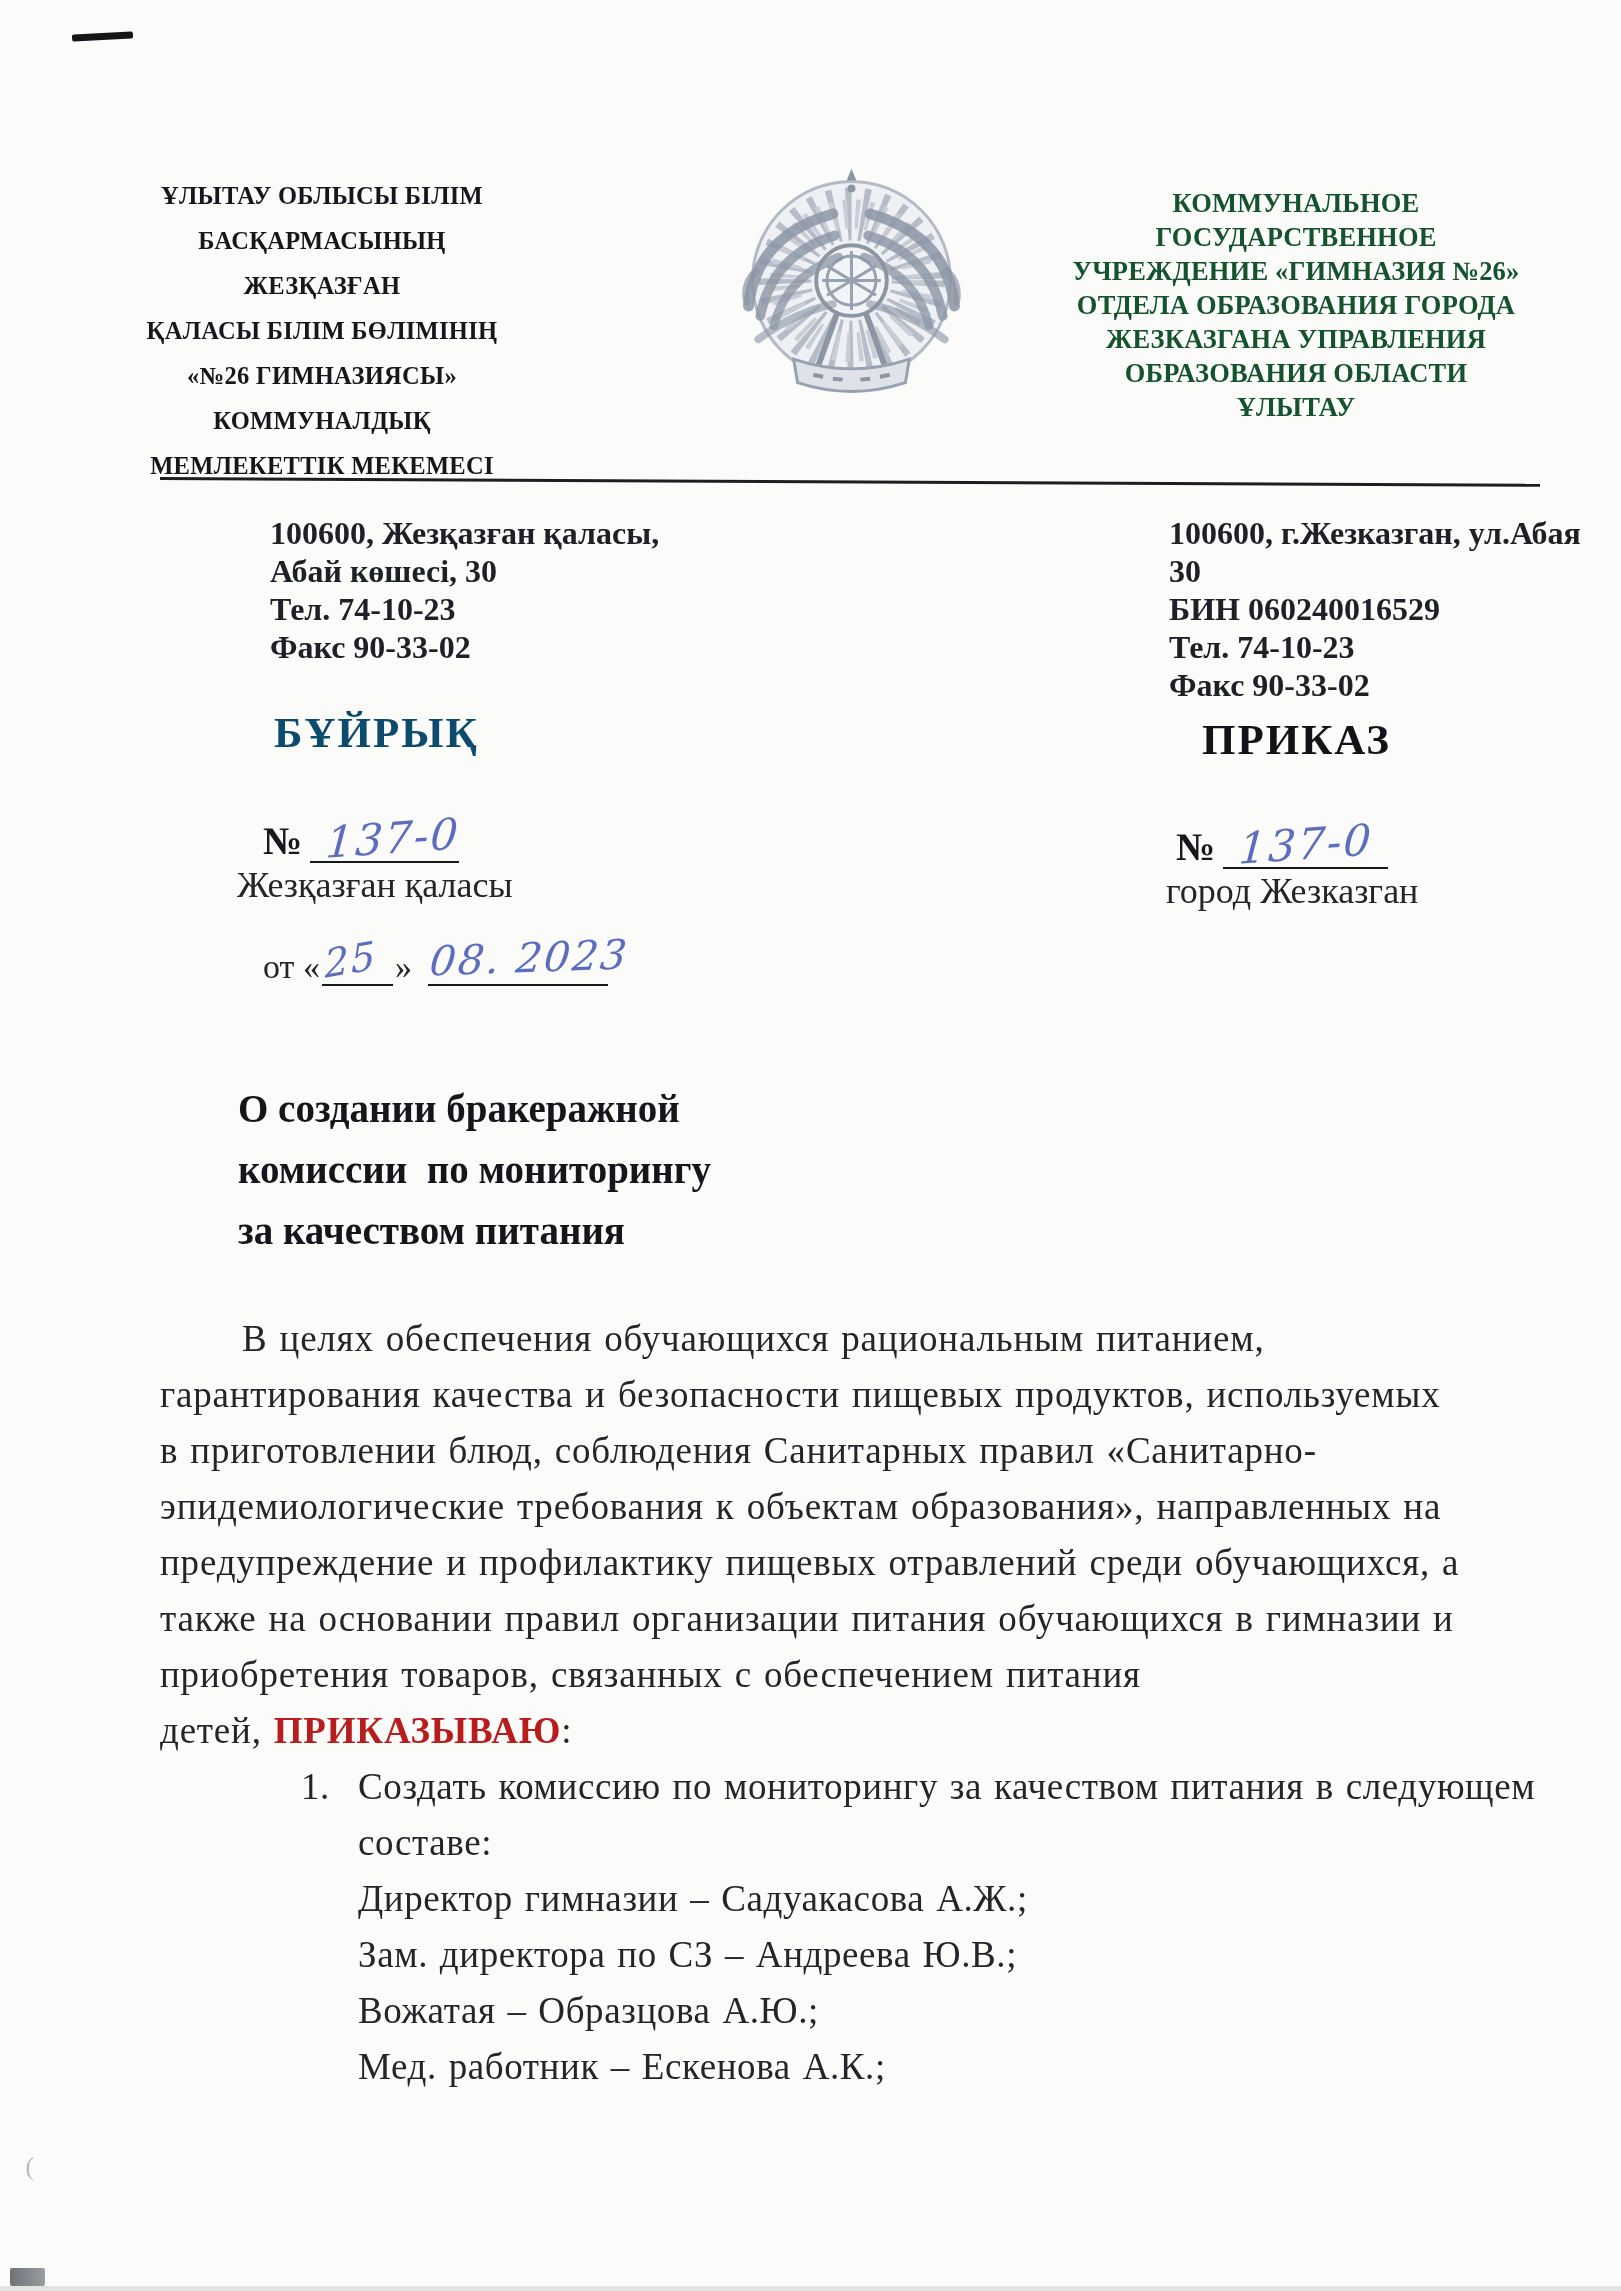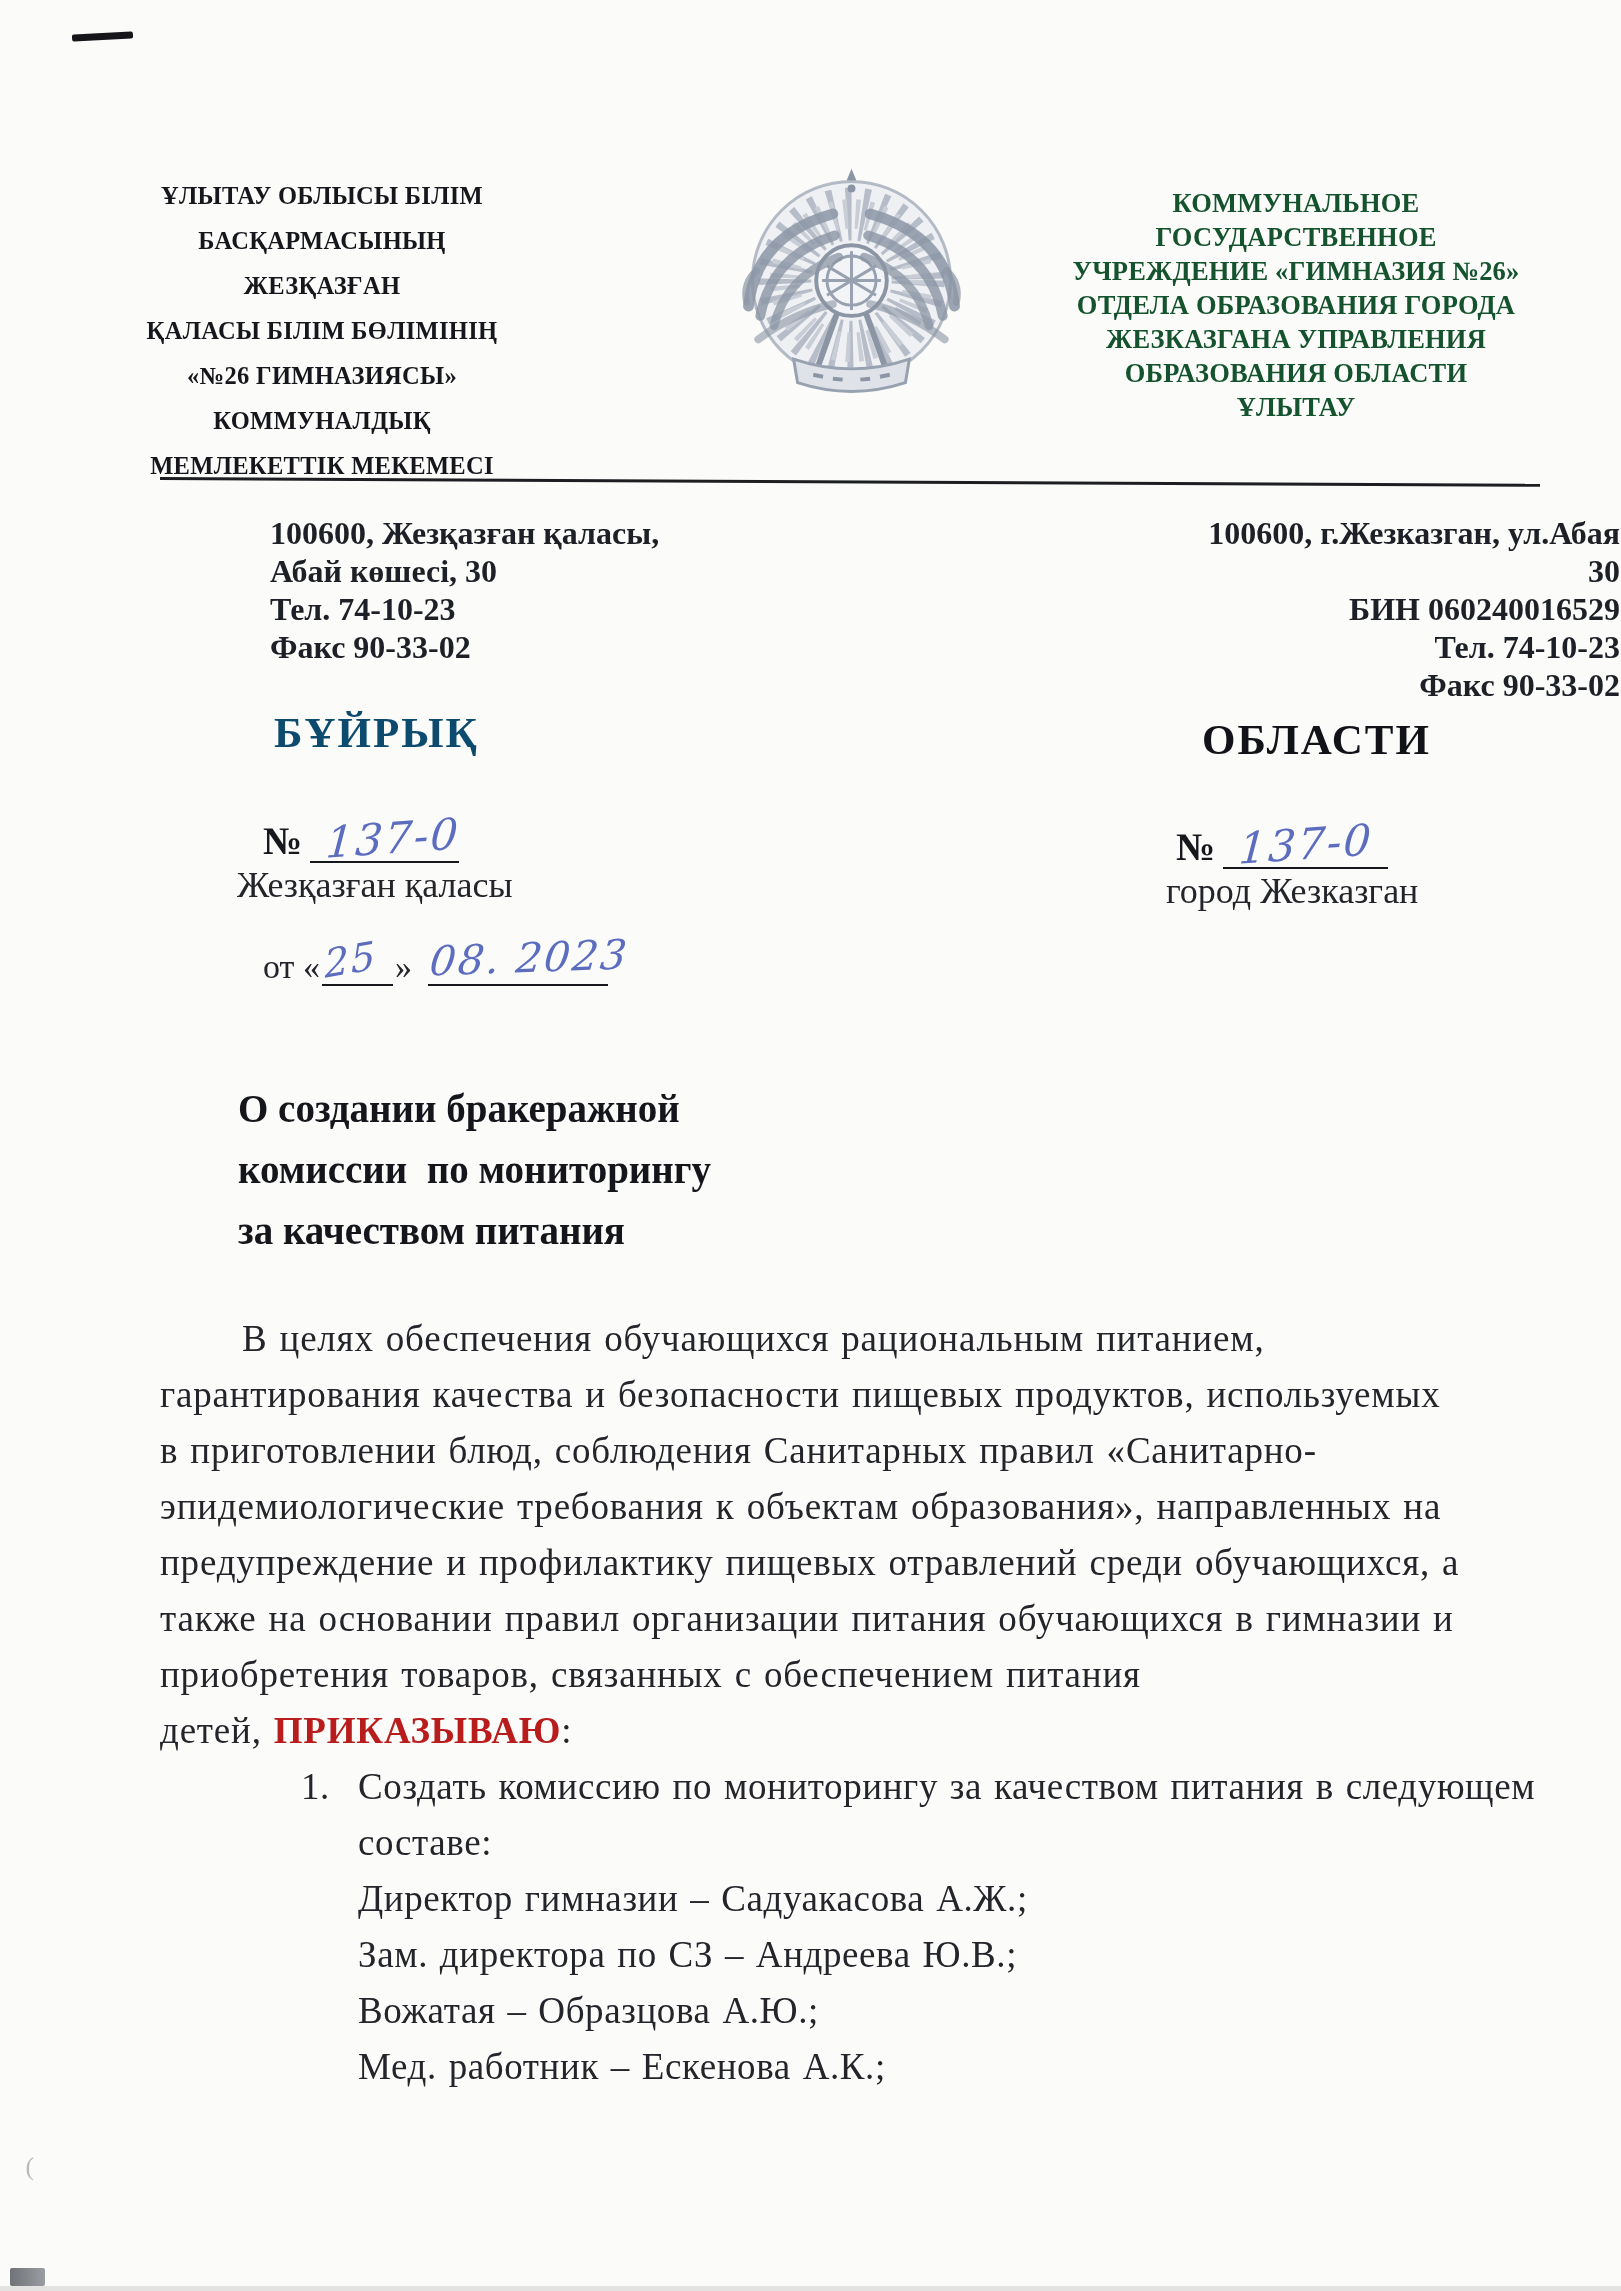--- a/index.html
+++ b/index.html
@@ -29,21 +29,21 @@
     font-weight:bold;font-size:26.5px;line-height:34px;color:#14532d;
     white-space:pre-line;letter-spacing:0.2px;
   }
   .emblem{left:723px;top:157px;width:257px;height:257px;}
   .divider{left:160px;top:477px;width:1380px;height:2.9px;background:#1c1e22;transform:rotate(0.28deg);transform-origin:left center;}
   .addr{
     font-weight:bold;font-size:32px;line-height:38px;color:#1d2026;
     white-space:pre-line;
   }
   .addr-left{left:270px;top:514px;width:510px;}
-  .addr-right{left:1169px;top:514px;width:451px;text-align:right;}
+  .addr-right{left:1169px;top:514px;width:451px;}
   
   .title-kz{left:274px;top:708px;font-weight:bold;font-size:43px;letter-spacing:2px;color:#0c4a6e;}
   .title-ru{left:1202px;top:715px;font-weight:bold;font-size:43px;letter-spacing:2px;color:#111318;}
   .num-row{display:flex;align-items:flex-end;}
   .num-row-left{left:263px;top:808px;}
   .num-row-right{left:1176px;top:814px;}
   .num-label{font-weight:bold;font-size:39px;color:#16181d;}
   .num-line{display:inline-block;position:relative;height:53px;border-bottom:2.9px solid #17181c;margin-left:7.8px;}
   .num-line-left{width:149px;}
   .num-line-right{width:165px;}
@@ -156,21 +156,21 @@
   <div class="abs addr addr-left">100600, Жезқазған қаласы,
 Абай көшесі, 30
 Тел. 74-10-23
 Факс 90-33-02</div>
   <div class="abs addr addr-right">100600, г.Жезказган, ул.Абая 30
 БИН 060240016529
 Тел. 74-10-23
 Факс 90-33-02</div>
 
   <div class="abs title-kz">БҰЙРЫҚ</div>
-  <div class="abs title-ru">ОБЛАСТИ</div>
+  <div class="abs title-ru">ПРИКАЗ</div>
 
   <div class="abs num-row num-row-left">
     <span class="num-label">№</span>
     <span class="num-line num-line-left">
       <span class="hw hw-number">137-0</span>
     </span>
   </div>
   <div class="abs num-row num-row-right">
     <span class="num-label">№</span>
     <span class="num-line num-line-right">

